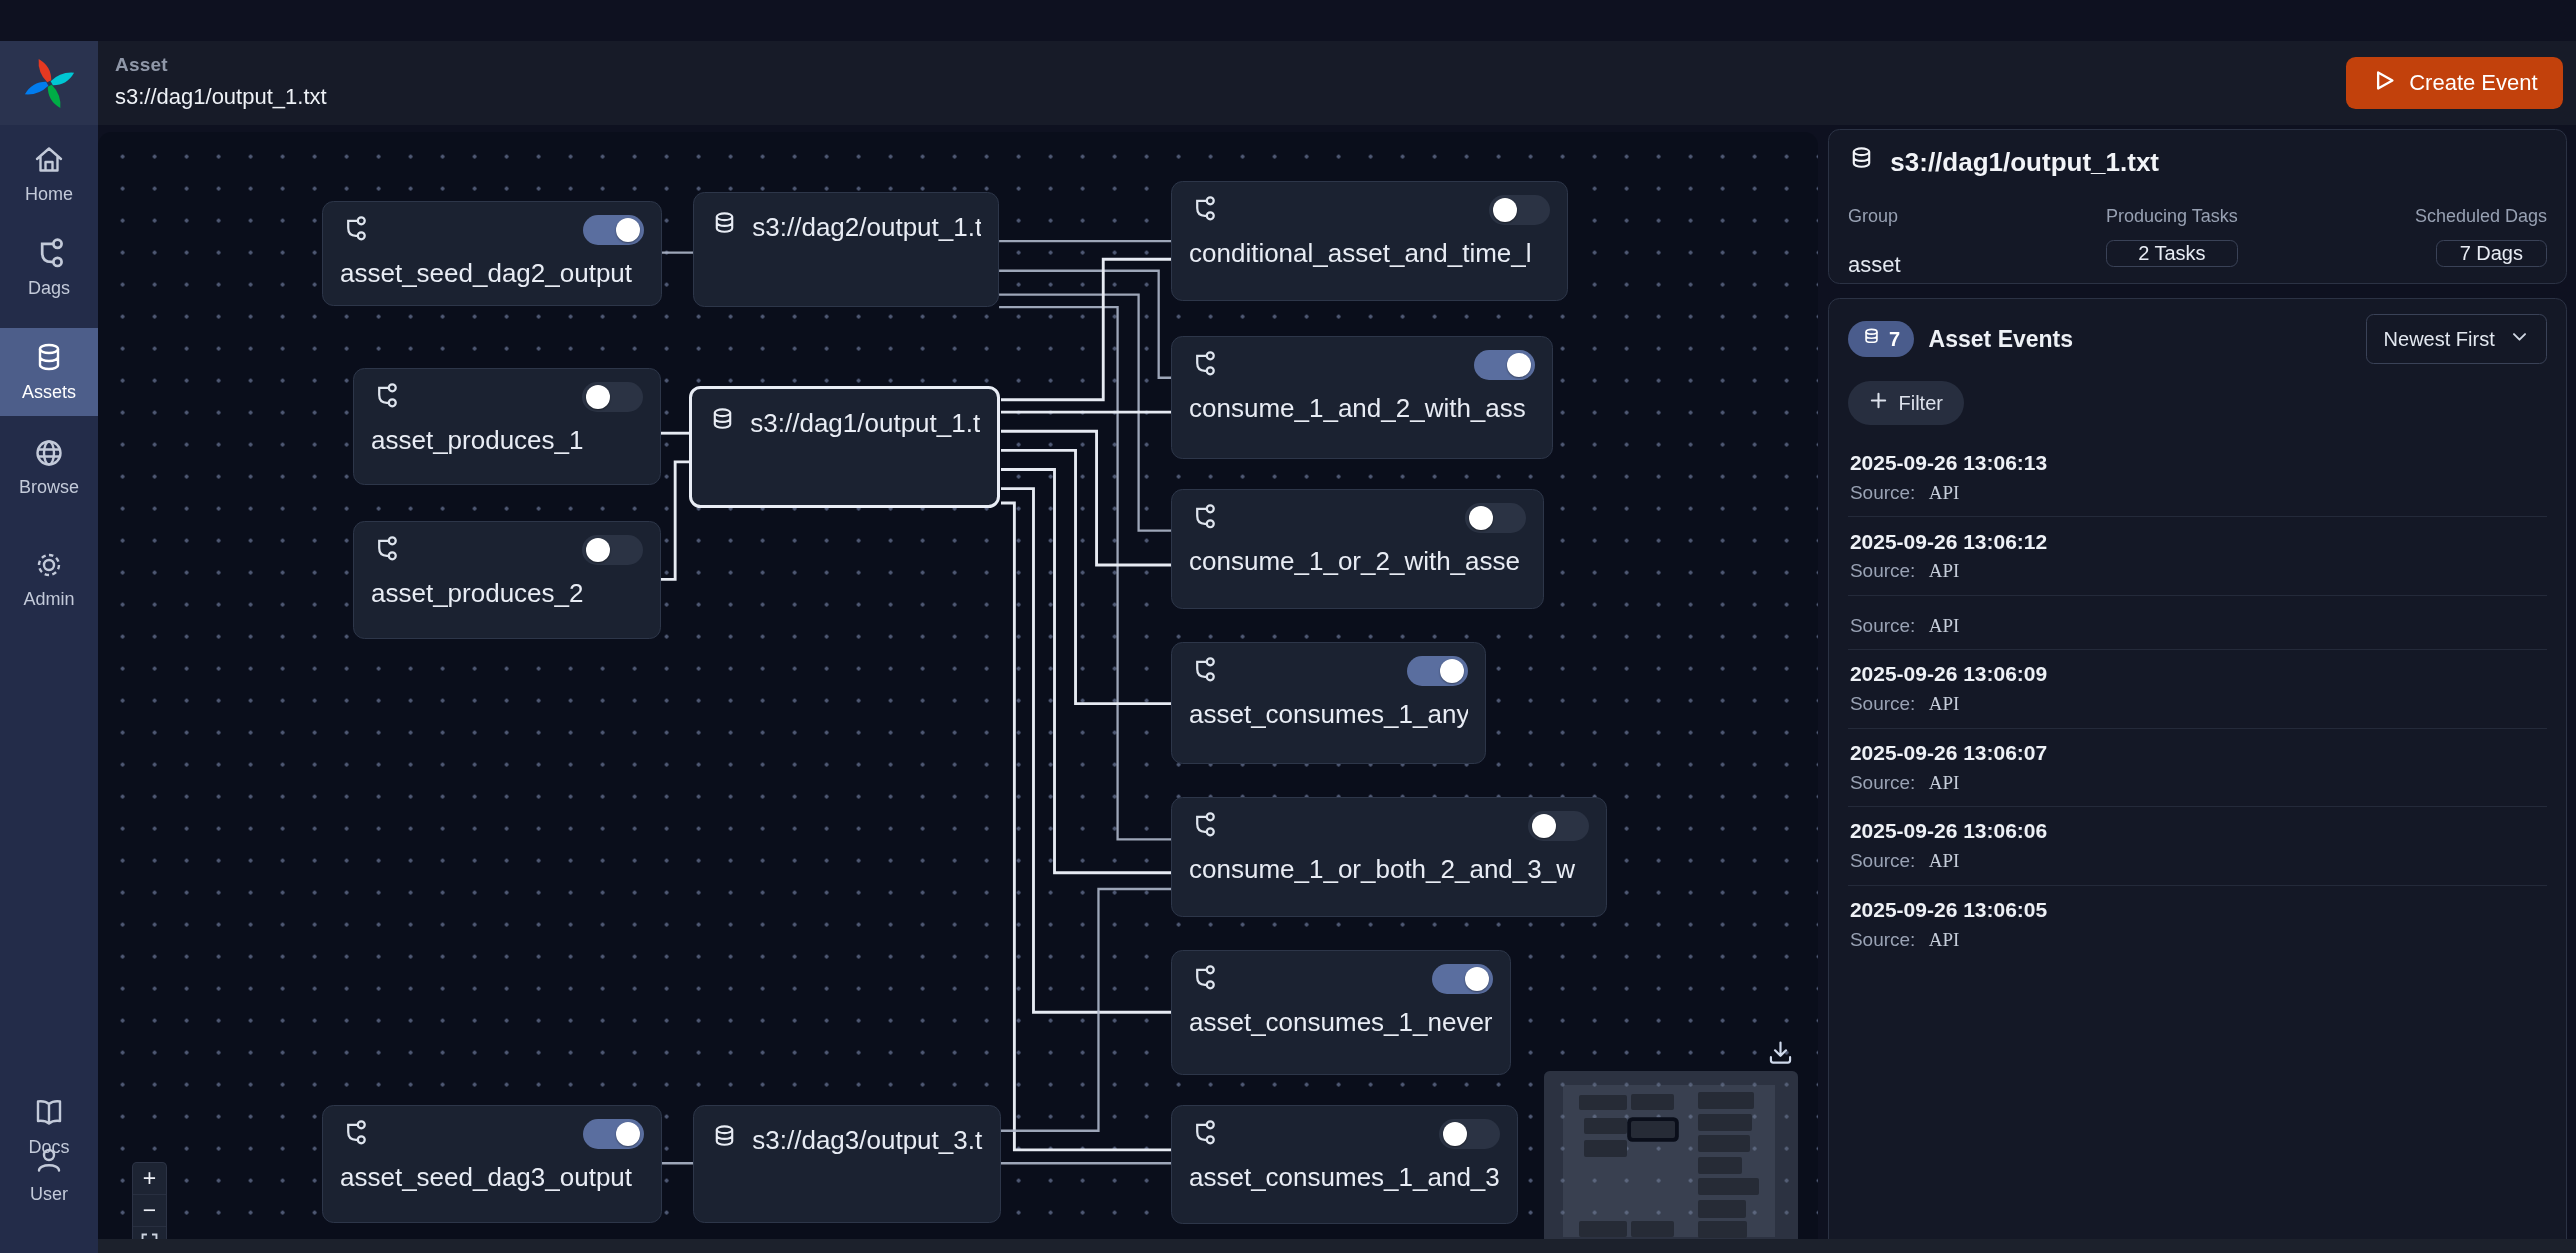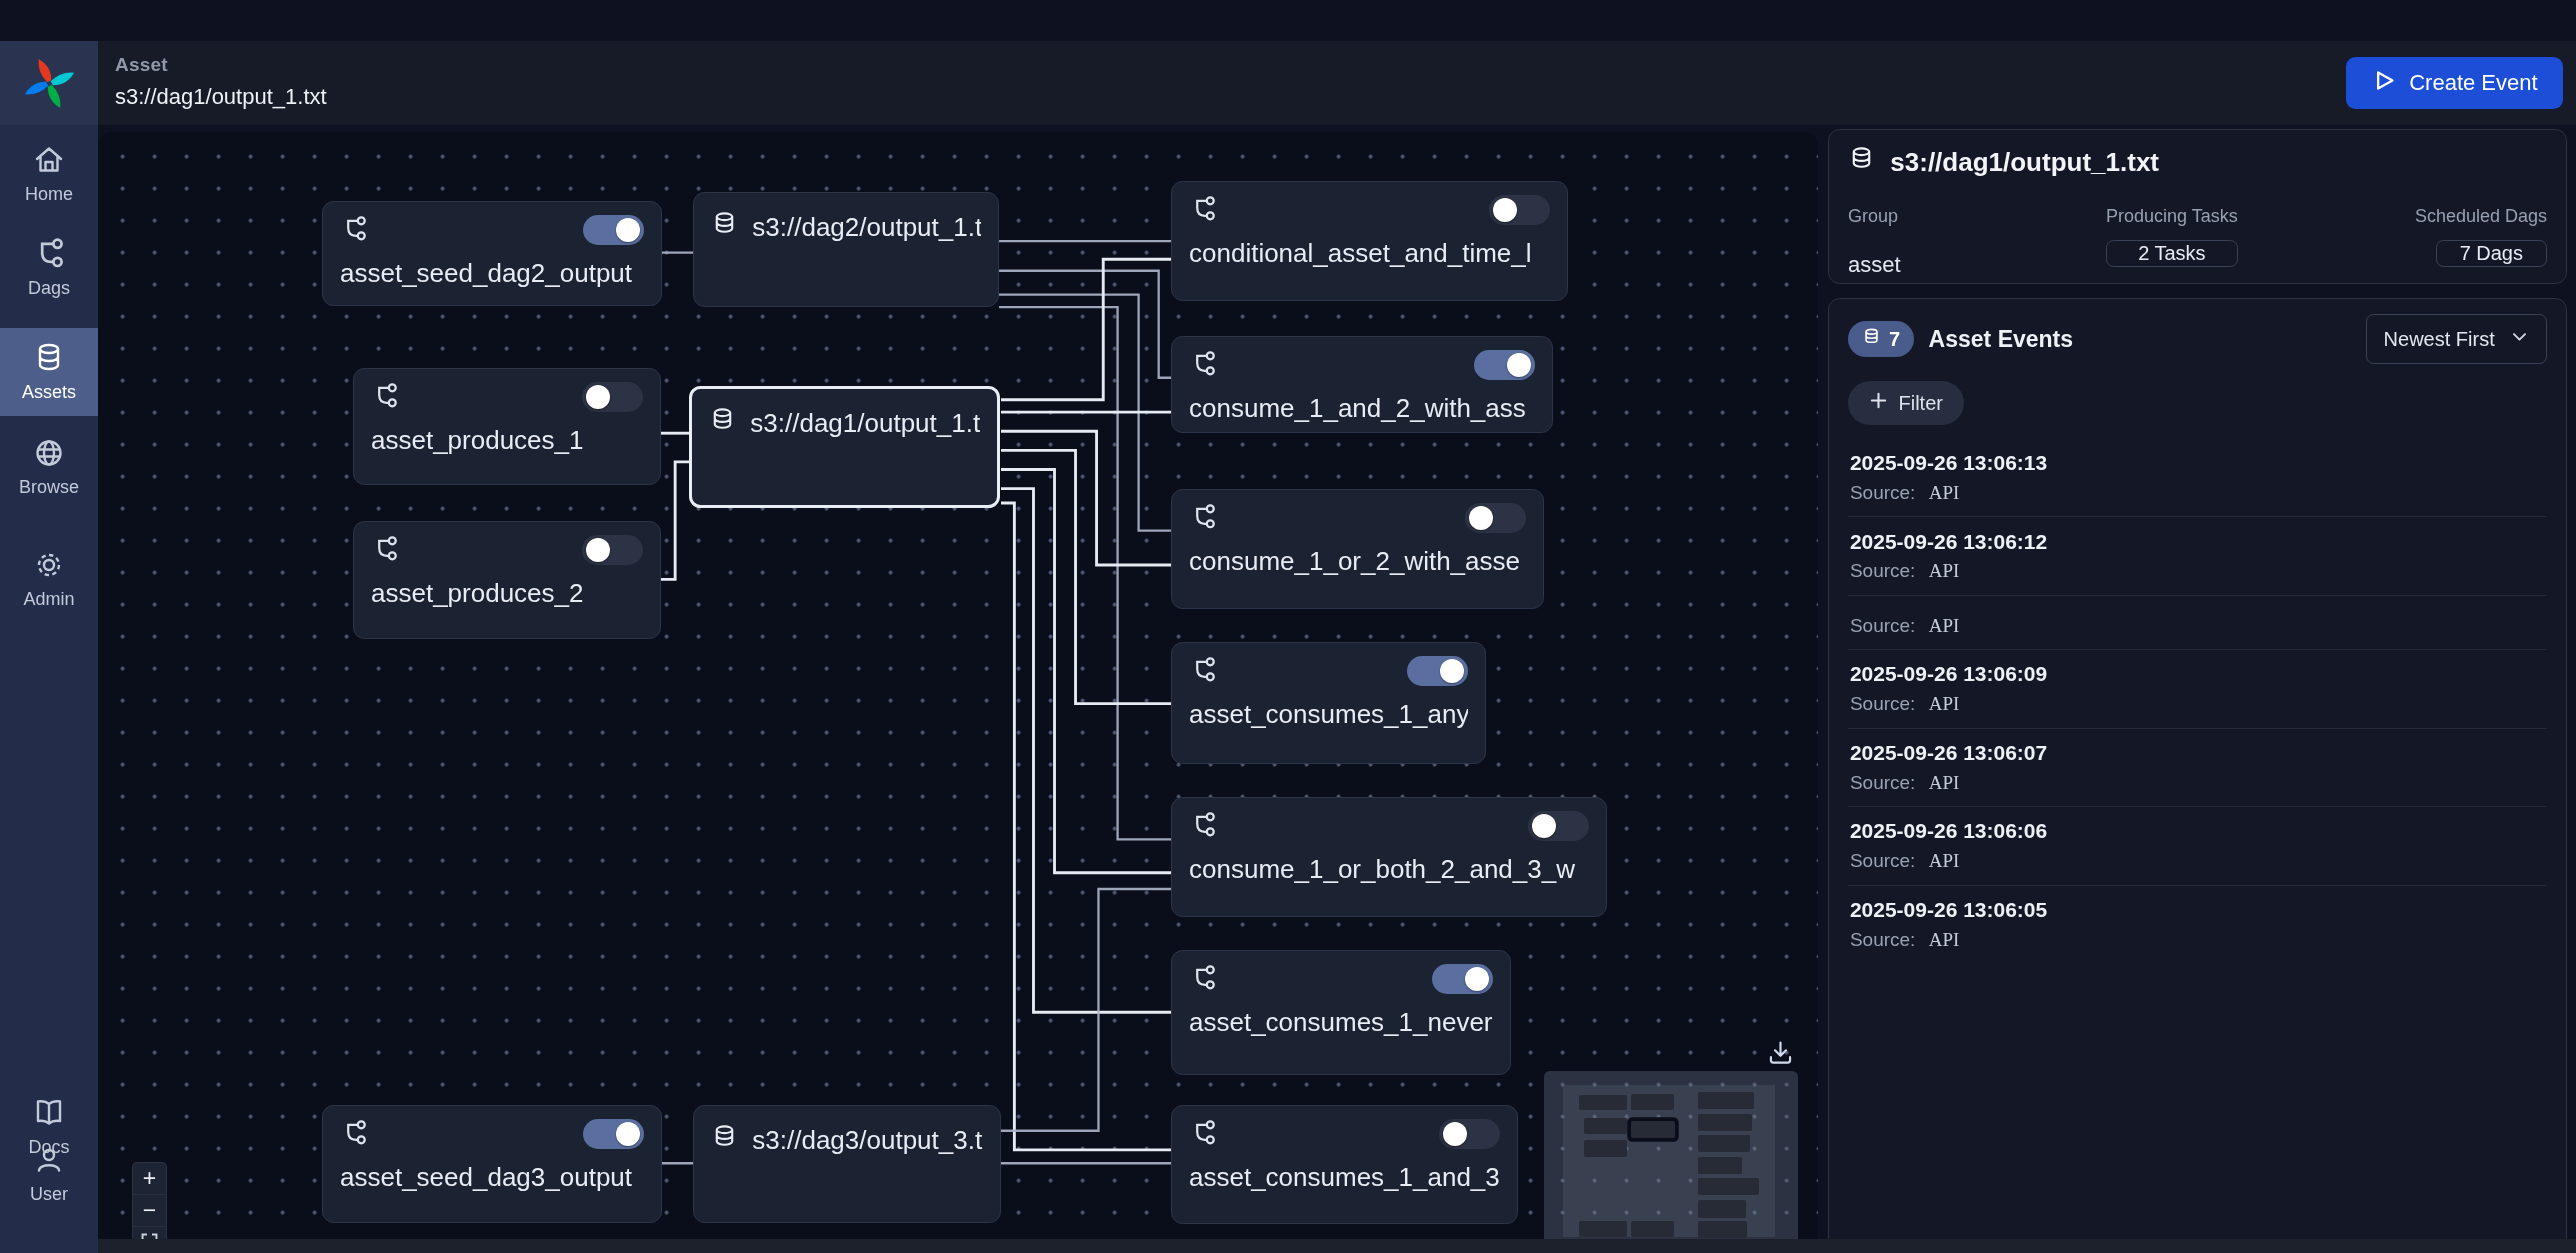--- a/index.html
+++ b/index.html
@@ -4,21 +4,21 @@
 <style>
   html,body{margin:0;padding:0;width:2576px;height:1254px;overflow:hidden;background:#0e1120;
     font-family:"Liberation Sans","DejaVu Sans",sans-serif;-webkit-font-smoothing:antialiased;}
   .app{position:absolute;inset:0;margin-top:41px;}
   
   .header{position:absolute;left:0;top:0;width:2576px;height:84px;background:#171b28;}
   .crumbs{position:absolute;left:115px;top:13.4px;}
   .crumb{font-size:19px;font-weight:700;color:#8f97a8;letter-spacing:0.2px;}
   .crumb-path{font-size:22px;color:#eef1f6;margin-top:7.6px;}
   .create-event{position:absolute;right:13.4px;top:16px;height:52px;display:flex;align-items:center;gap:13.4px;
-    background:#1d4ed8;border:none;border-radius:9.6px;padding:0 25px;color:#fff;font-size:22px;
+    background:#c2410c;border:none;border-radius:9.6px;padding:0 25px;color:#fff;font-size:22px;
     font-family:inherit;cursor:pointer;}
   
   .sidebar{position:absolute;left:0;top:0;width:98px;height:1239px;background:#232c49;
     border-bottom-left-radius:17px;z-index:5;}
   .logo-box{position:absolute;left:0;top:0;width:98px;height:84px;background:#2a334f;
     display:flex;align-items:center;justify-content:center;}
   .nav-item{position:absolute;left:0;width:98px;display:flex;flex-direction:column;align-items:center;
     gap:6.7px;color:#c3cad9;font-size:18px;cursor:pointer;}
   .nav-item svg{display:block;}
   .nav-item.active{background:#4d5e8a;color:#fff;padding:13.4px 0;}
@@ -262,21 +262,21 @@
           <div class="row">
             <span><svg width="29" height="29" viewBox="0 0 30 30">
                 <circle cx="22" cy="6" r="3.6" fill="none" stroke="#dfe5ee" stroke-width="2.3"></circle>
                 <circle cx="22" cy="21.5" r="3.6" fill="none" stroke="#dfe5ee" stroke-width="2.3"></circle>
                 <path d="M18 6 H8.5 V13.5 Q8.5 21.5 16.5 21.5 H18" fill="none" stroke="#dfe5ee" stroke-width="2.3" stroke-linecap="round"></path>
               </svg></span>
             <div class="toggle "></div>
           </div>
           <span class="label">conditional_asset_and_time_l</span>
         </div>
-        <div class="node task" style="left: 1073px; top: 204px; width: 382px; height: 97px;">
+        <div class="node task" style="left: 1073px; top: 204px; width: 382px; height: 123px;">
           <div class="row">
             <span><svg width="29" height="29" viewBox="0 0 30 30">
                 <circle cx="22" cy="6" r="3.6" fill="none" stroke="#dfe5ee" stroke-width="2.3"></circle>
                 <circle cx="22" cy="21.5" r="3.6" fill="none" stroke="#dfe5ee" stroke-width="2.3"></circle>
                 <path d="M18 6 H8.5 V13.5 Q8.5 21.5 16.5 21.5 H18" fill="none" stroke="#dfe5ee" stroke-width="2.3" stroke-linecap="round"></path>
               </svg></span>
             <div class="toggle on"></div>
           </div>
           <span class="label">consume_1_and_2_with_ass</span>
         </div>

